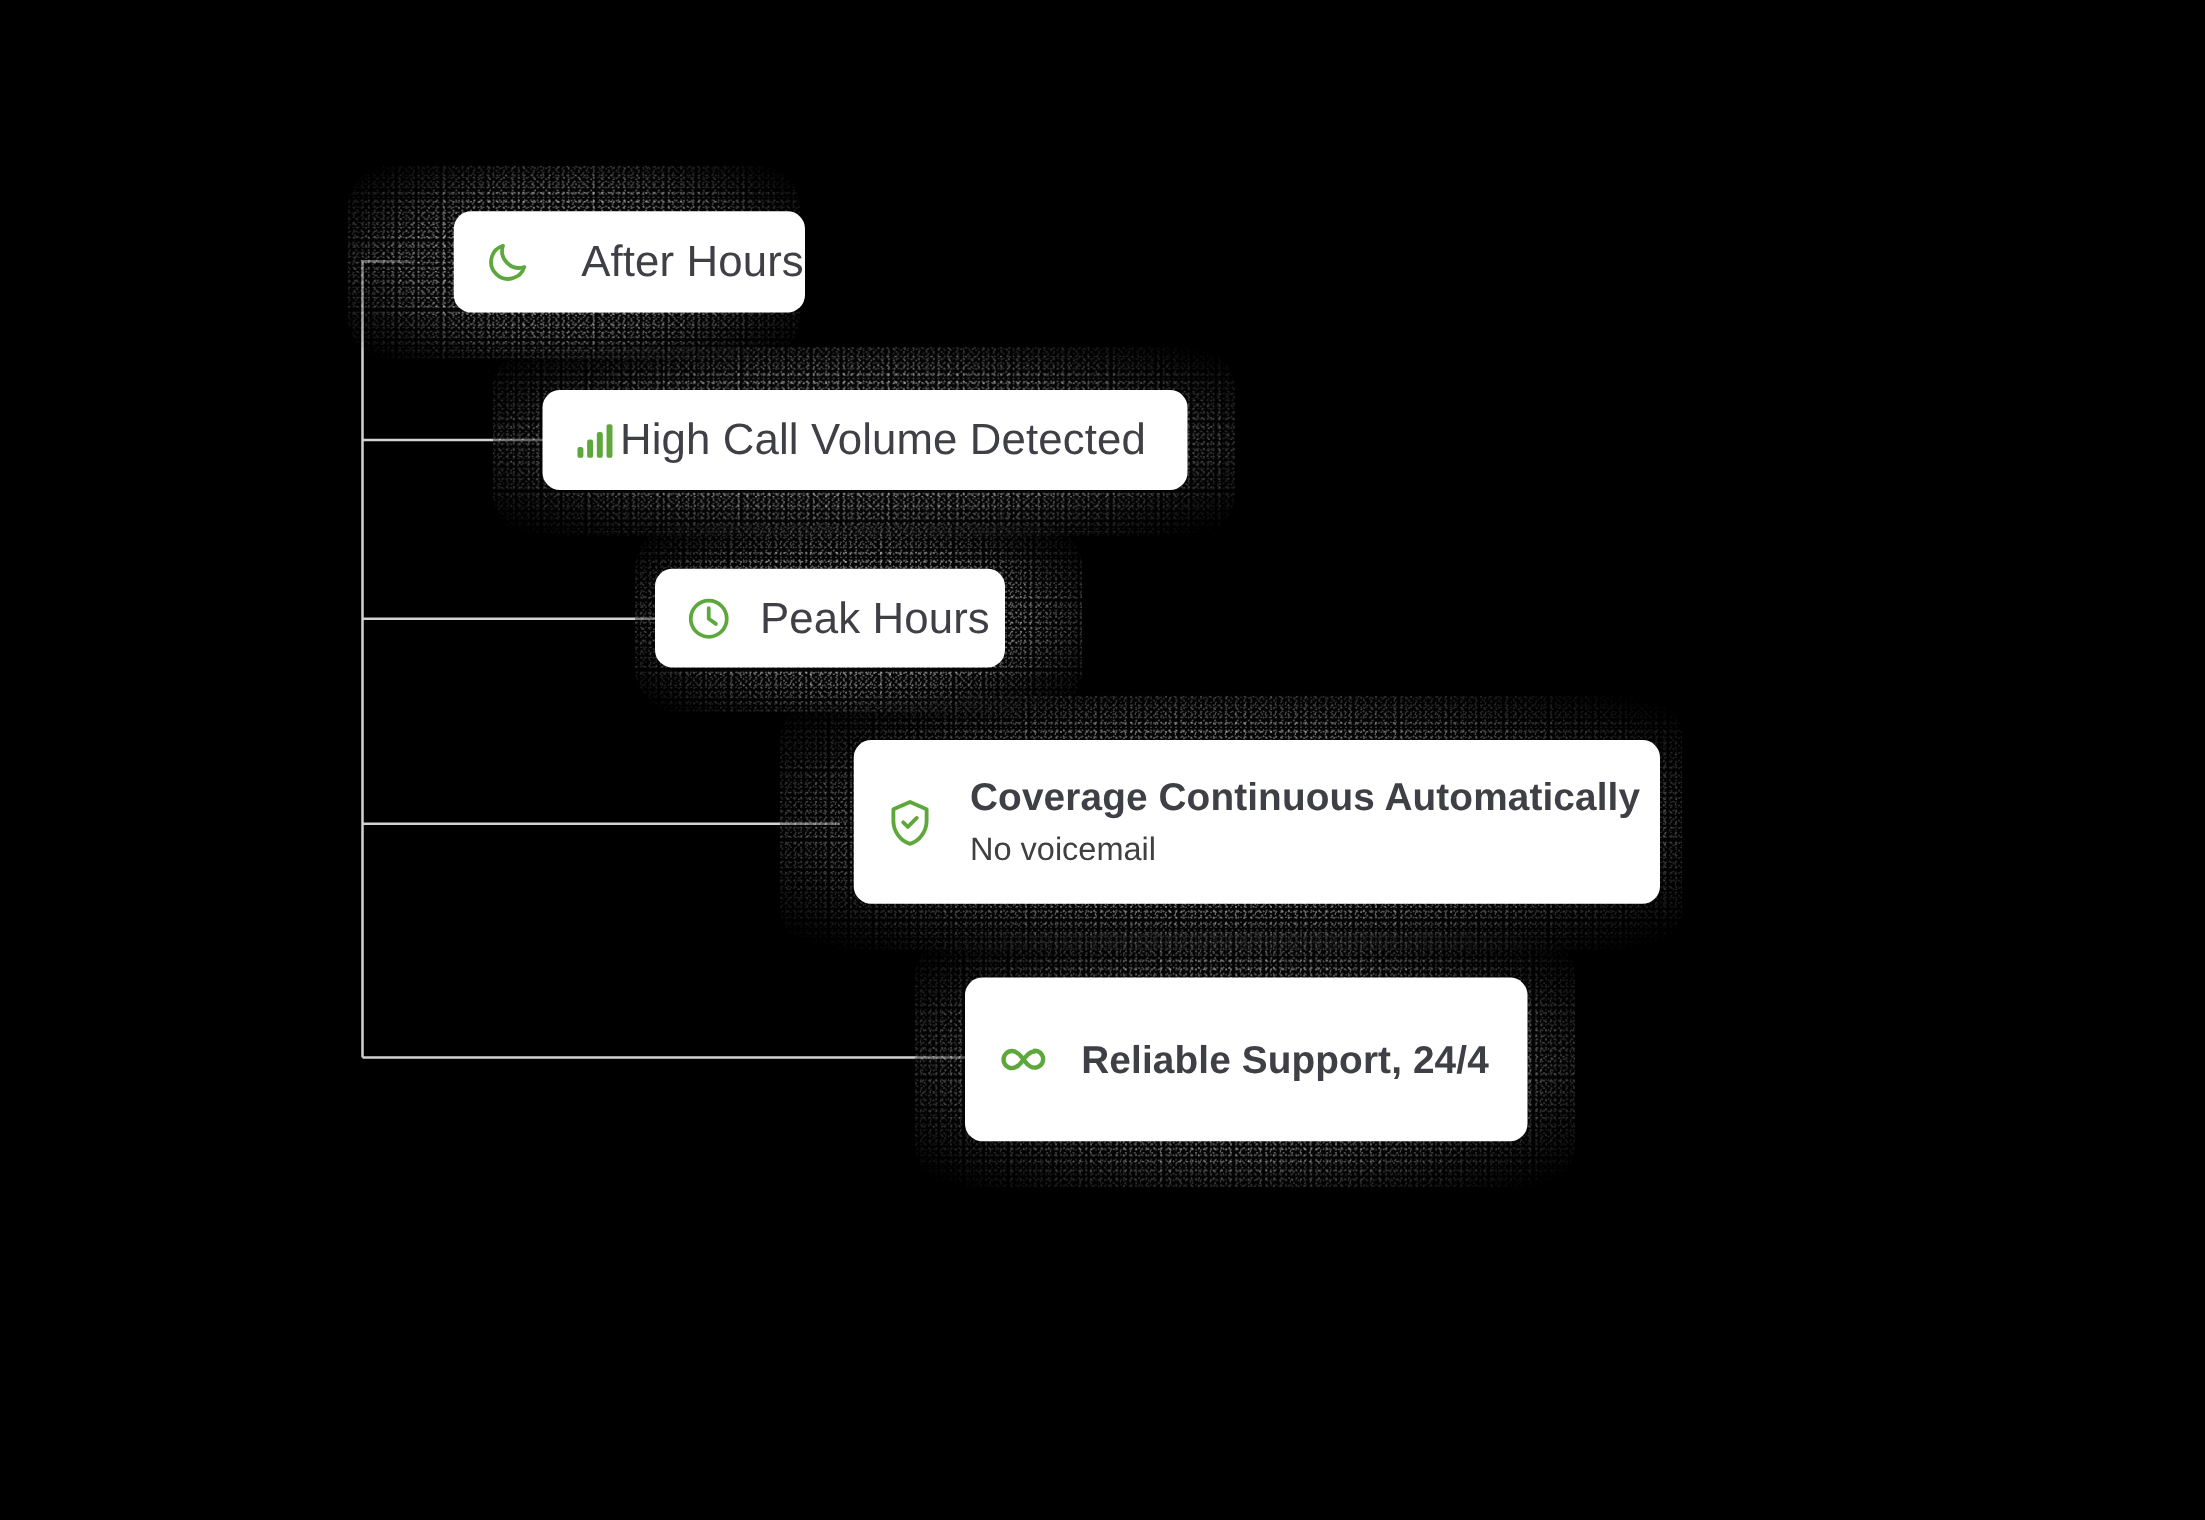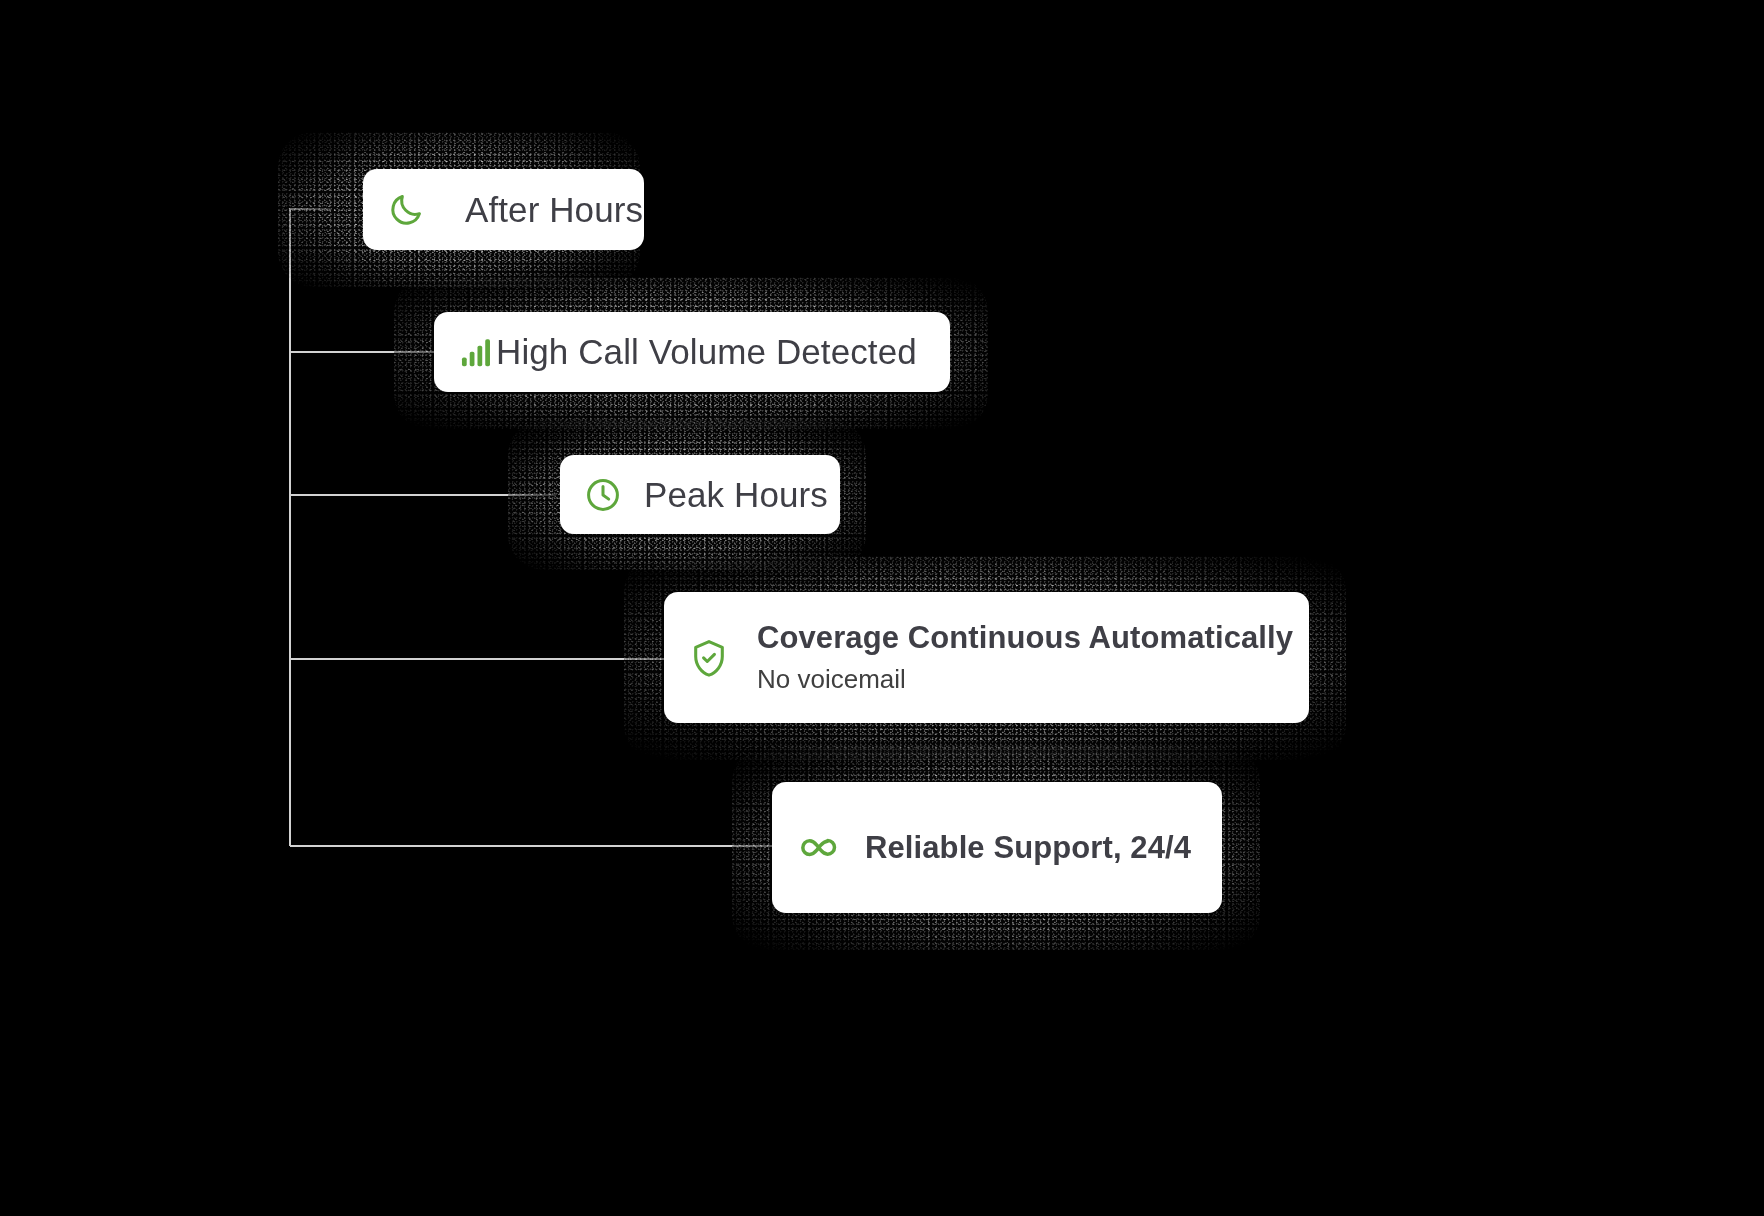--- a/index.html
+++ b/index.html
@@ -112,24 +112,24 @@
     margin-top: 8px;
   }
 
   
   #card-after-hours   { left: 320px;  top: 169px; width: 281px; height: 81px;  padding: 0 26px 0 24px; gap: 40px; margin-left: 43px; }
   #halo-after-hours   { left: 278px;  top: 132px; width: 362px; height: 155px; }
 
   #card-high-volume   { left: 434px;  top: 312px; width: 516px; height: 80px;  padding: 0 26px 0 24px; }
   #halo-high-volume   { left: 394px;  top: 277px; width: 594px; height: 152px; }
 
-  #card-peak-hours    { left: 560px;  top: 455px; width: 280px; height: 79px;  padding: 0 12px 0 24px; gap: 22px; }
+  #card-peak-hours    { left: 524px;  top: 455px; width: 280px; height: 79px;  padding: 0 12px 0 24px; gap: 22px; }
   #halo-peak-hours    { left: 508px;  top: 420px; width: 358px; height: 150px; }
 
-  #card-coverage      { left: 664px;  top: 592px; width: 645px; height: 131px; padding: 0 24px 0 24px; gap: 27px; }
+  #card-coverage      { left: 683px;  top: 592px; width: 645px; height: 131px; padding: 0 24px 0 24px; gap: 27px; }
   #halo-coverage      { left: 624px;  top: 556px; width: 722px; height: 204px; }
 
   #card-reliable      { left: 772px;  top: 782px; width: 450px; height: 131px; padding: 0 26px 0 24px; gap: 27px; }
   #halo-reliable      { left: 732px;  top: 746px; width: 528px; height: 204px; }
 
   
   #branch-1 { left: 290px; top: 208px;  width: 40px;  }
   #branch-2 { left: 290px; top: 351px;  width: 152px; }
   #branch-3 { left: 290px; top: 494px;  width: 266px; }
   #branch-4 { left: 290px; top: 658px;  width: 382px; }

